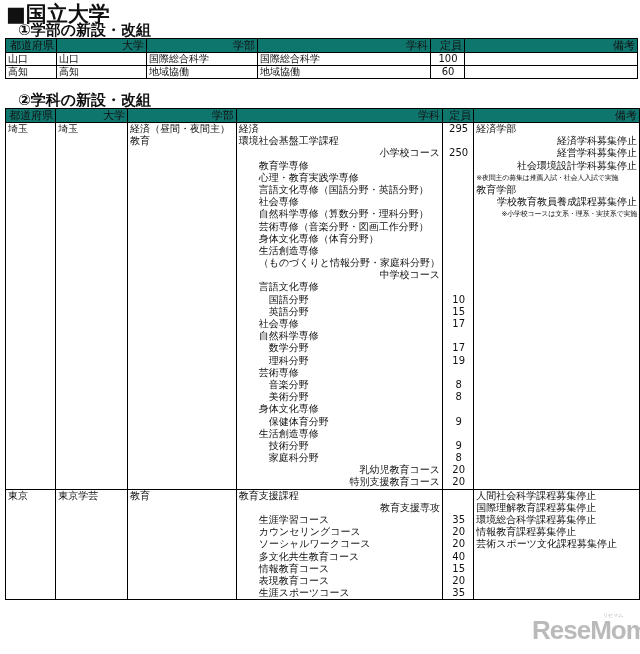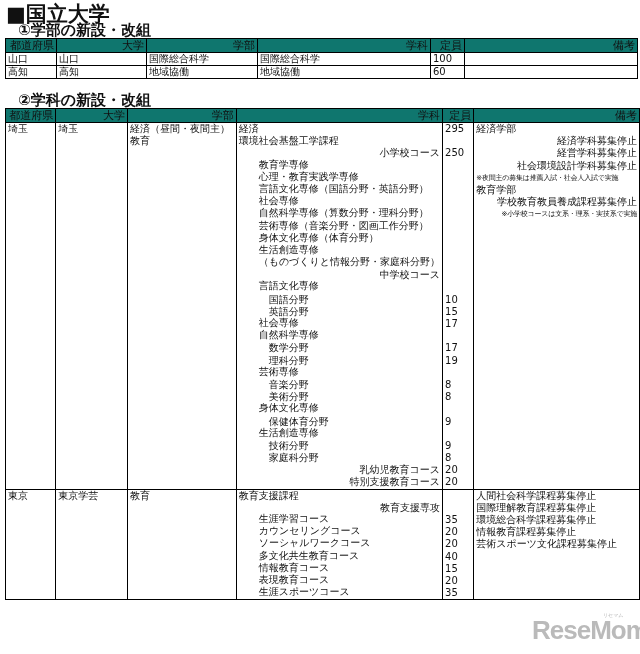--- a/index.html
+++ b/index.html
@@ -2,24 +2,24 @@
 <html><head>
 <meta charset="utf-8">
 <style>
   html, body { margin:0; padding:0; background:#ffffff; }
   body { width:640px; height:654px; overflow:hidden; position:relative; font-family:"DejaVu Sans", sans-serif; color:#111; }
   .h1 { position:absolute; left:6px; top:6px; font-size:21px; font-weight:bold; line-height:16px; letter-spacing:0px; }
   .h2 { position:absolute; left:18px; font-size:15px; font-weight:bold; line-height:16px; }
   table { position:absolute; left:5px; border-collapse:collapse; table-layout:fixed; font-size:10px; }
   td, th { border:1.5px solid #000; padding:0 2px; vertical-align:top; white-space:nowrap; overflow:hidden; line-height:12.2px; }
   th { background:#0f766e; font-weight:normal; font-size:11px; text-align:right; height:13px; line-height:13px; }
-  td.num { text-align:left; padding-right:1px; }
+  td.num { text-align:center; padding-right:1px; }
   .line { display:block; height:12.2px; }
   .i1 { padding-left:10px;text-align:right; }
-  .i2 { padding-left:20px;font-family:Liberation Mono, monospace; }
+  .i2 { padding-left:20px; }
   .i3 { padding-left:30px; }
   .note { font-size:7px; letter-spacing:-0.2px; }
   .wm { position:absolute; left:532px; top:615px; font-size:26px; font-weight:bold; color:rgba(130,130,130,0.55); letter-spacing:-1px; font-family:"Liberation Sans", sans-serif; }
   .wm-small { position:absolute; left:603px; top:612px; font-size:5px; color:rgba(130,130,130,0.6); }
 </style>
 </head>
 <body>
 
 <div class="h1">■国立大学</div>
 <div class="h2" style="top:22px;">①学部の新設・改組</div>

